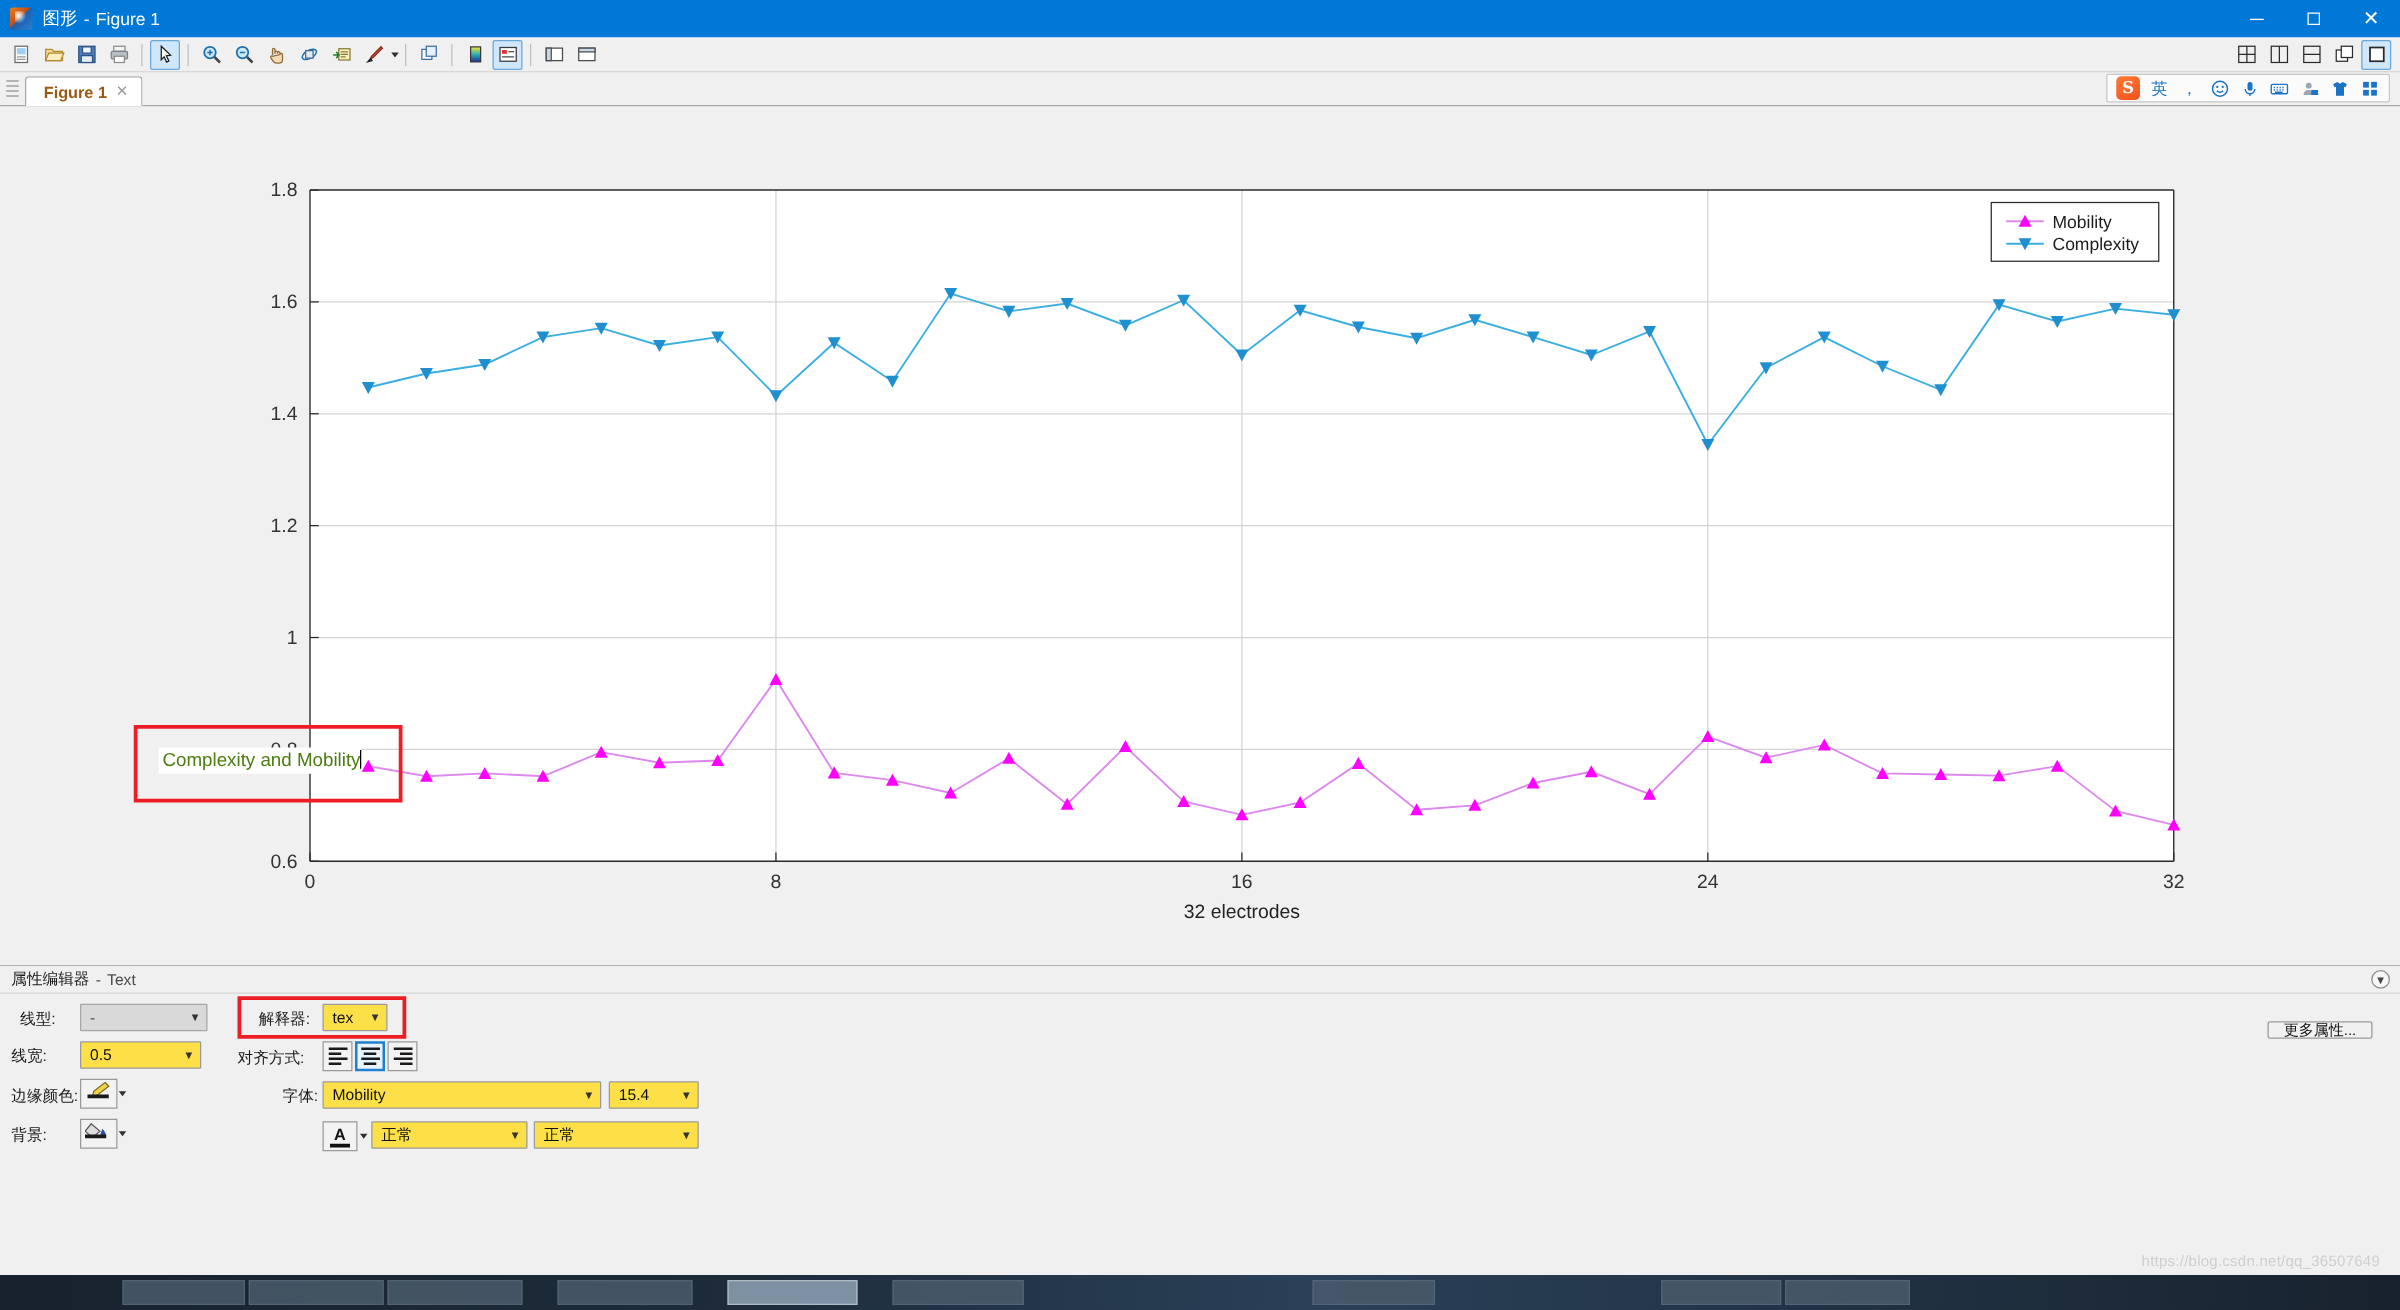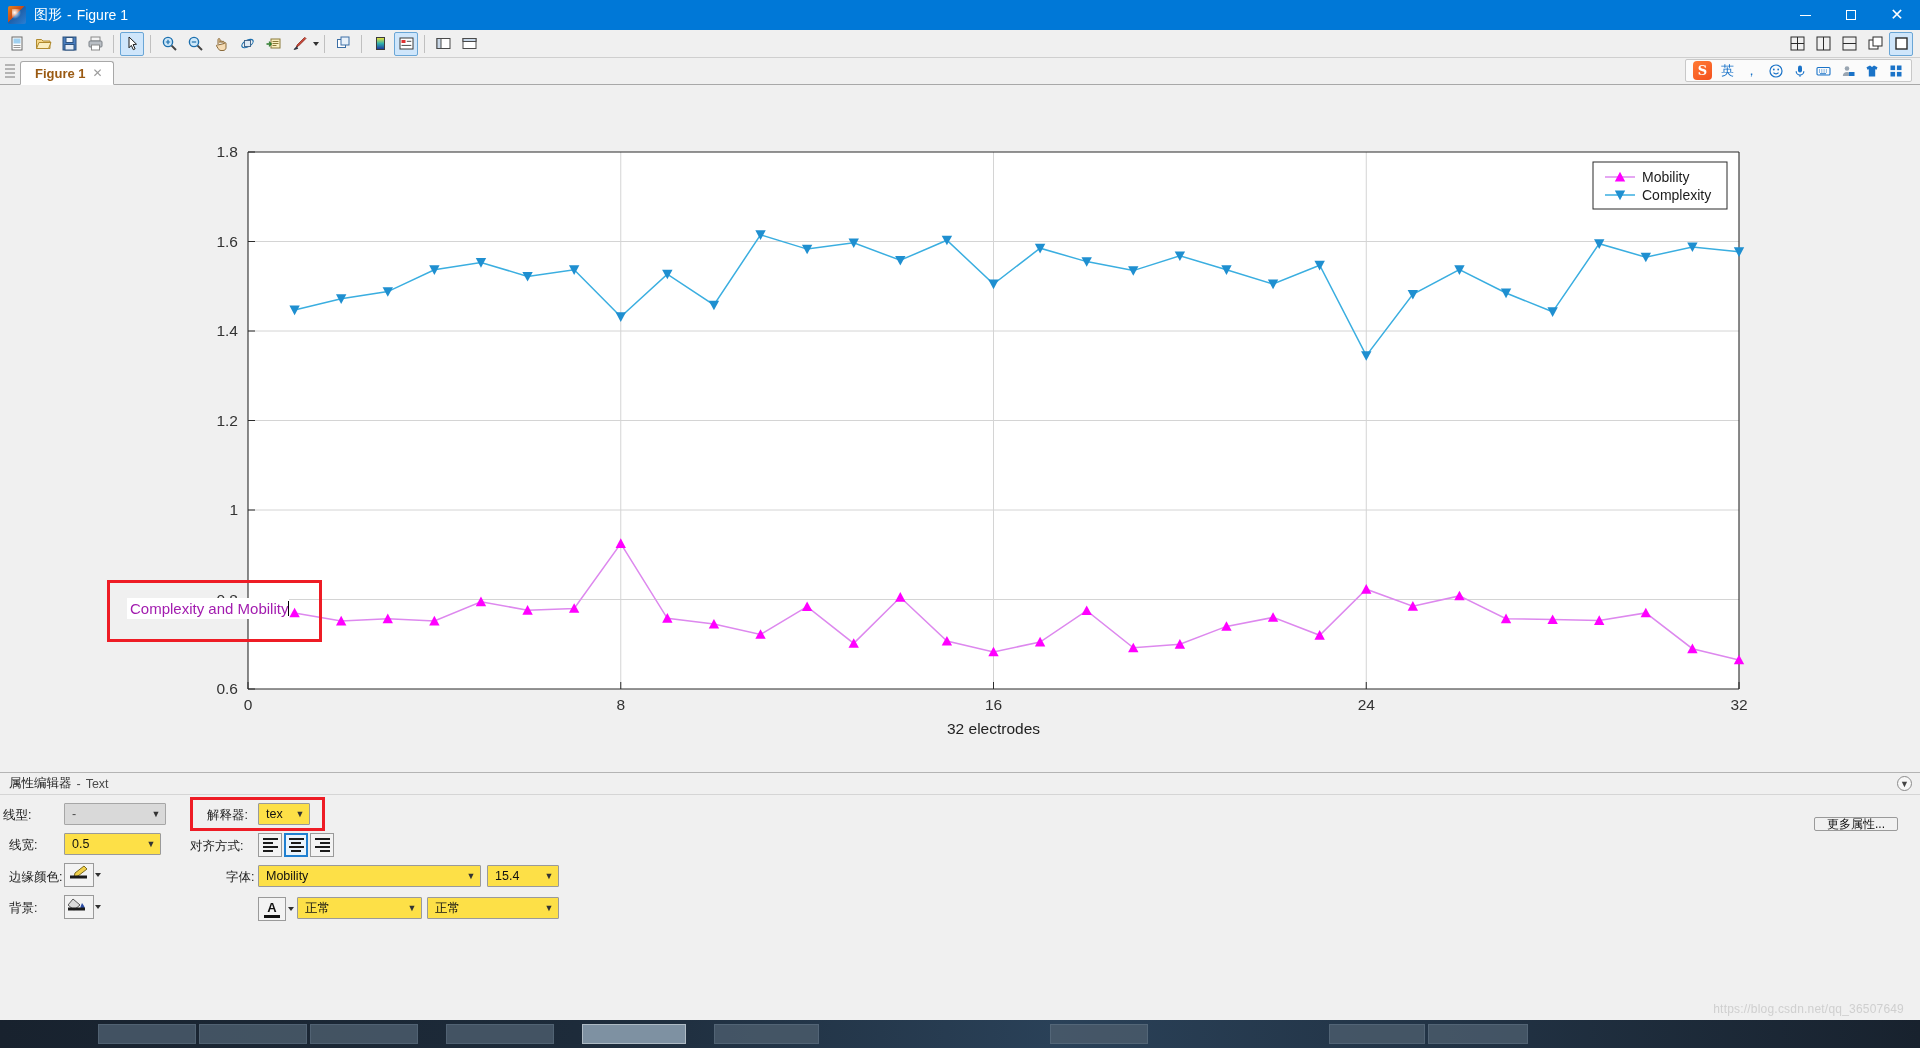--- a/index.html
+++ b/index.html
@@ -89,21 +89,21 @@
     position:absolute; left:0; top:111px; right:0; height:661px; background:#f0f0f0;
   }
   #plotsvg { display:block; }
 
   .textbox-sel {
     position:absolute; left:107px; top:469px; width:215px; height:62px;
     border:3px solid #ee1c25; background: transparent; z-index: 5;
   }
   .textbox-inner {
     position:absolute; left:127px; top:487px; background:#ffffff;
-    font-size:15px; color:#a21caf; padding: 2px 0 2px 3px; z-index: 6;
+    font-size:15px; color:#4d7c0f; padding: 2px 0 2px 3px; z-index: 6;
     font-family: "Liberation Sans", sans-serif; white-space: nowrap;
   }
   .caret { display:inline-block; width:1px; height:15px; background:#000; vertical-align:-2px; }
 
   
   .propeditor {
     position:absolute; left:0; top:772px; right:0; height:248px;
     background:#f0f0f0; border-top:1px solid #b4b4b4;
   }
   .pe-header {
@@ -542,21 +542,21 @@
   <div class="propeditor">
     <div class="pe-header">
       <span>属性编辑器</span>
       <span class="pe-sub" style="margin:0 5px">-</span>
       <span class="pe-sub">Text</span>
       <span class="pe-collapse">▼</span>
     </div>
 
     <div class="pe-body">
 
-      <div class="pe-label" style="left:3px; top:12px;">线型:</div>
+      <div class="pe-label" style="left:16px; top:12px;">线型:</div>
       <div class="combo disabled" style="left:64px; top:8px; width:102px;">
         <span>-</span>
         <span class="cb-arrow">▼</span>
       </div>
 
       <div class="pe-label" style="left:9px; top:42px;">线宽:</div>
       <div class="combo" style="left:64px; top:38px; width:97px;">
         <span>0.5</span>
         <span class="cb-arrow">▼</span>
       </div>

